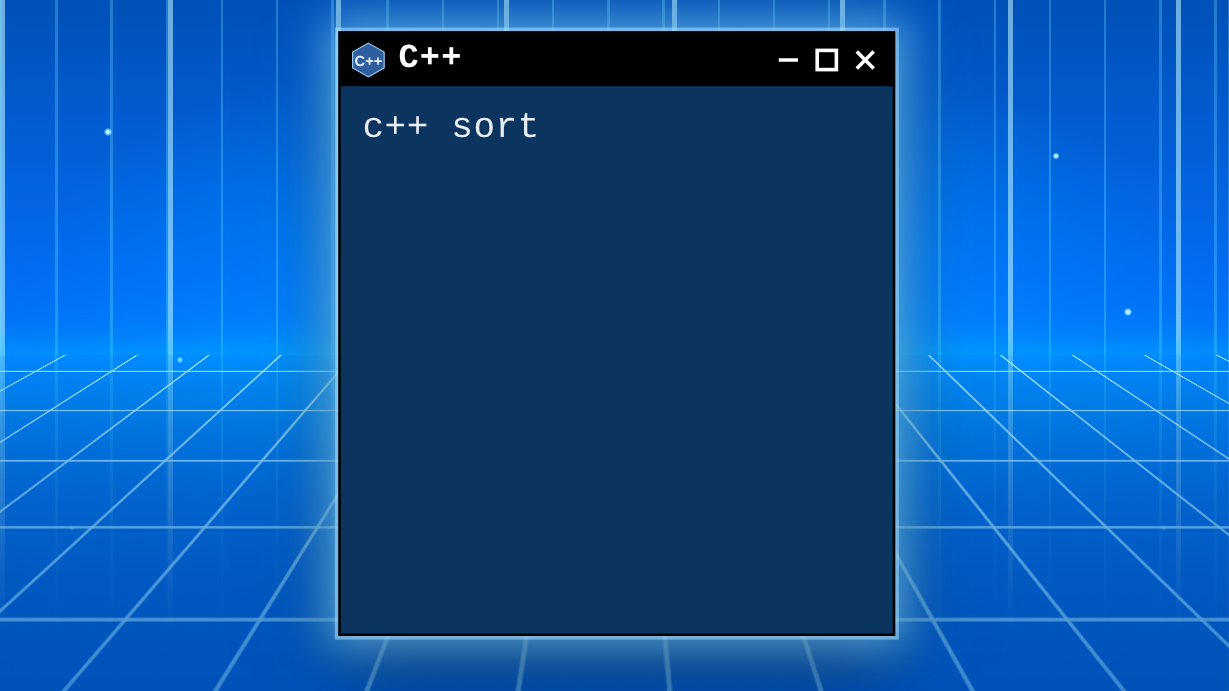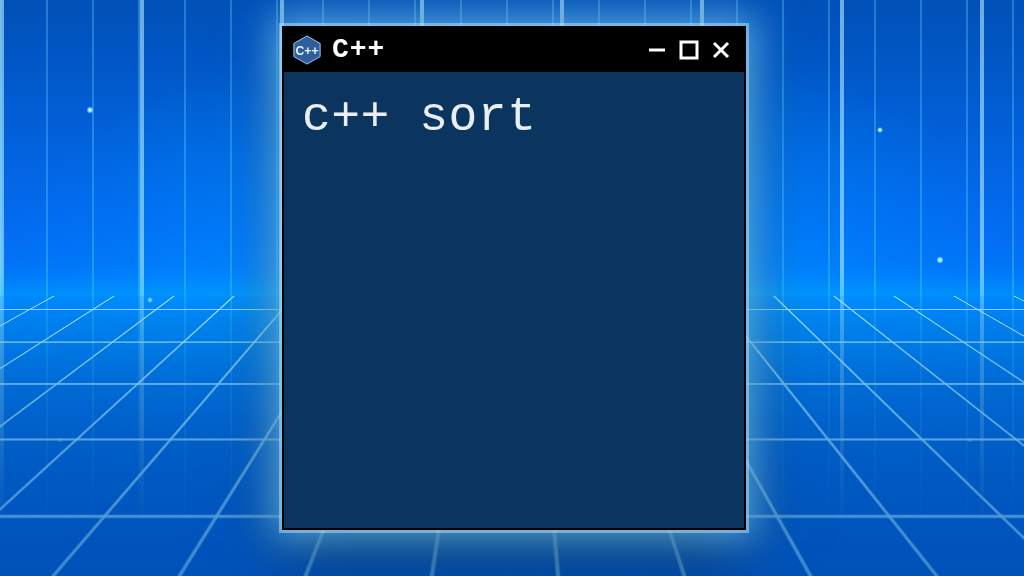--- a/index.html
+++ b/index.html
@@ -75,21 +75,21 @@
   }
   .controls{margin-left:auto;display:flex;align-items:center;gap:6px;font-size:26px;font-weight:700}
   .ctrl{width:26px;height:26px;display:flex;align-items:center;justify-content:center;color:#fff;line-height:1}
   .ctrl svg{display:block}
 
   .body{
     position:absolute;inset:44px 2px 2px 2px;background:#0b345f;
     padding:18px 16px;color:#e8eef4;
   }
   .body-text{
-    font-family:"Courier New",monospace;font-size:48px;letter-spacing:.5px;
+    font-family:"Courier New",monospace;font-size:30px;letter-spacing:.5px;
     white-space:pre;
   }
 </style>
 </head>
 <body>
 
 <div class="bg"></div>
 <div class="floor"></div>
 
 <div class="win">

